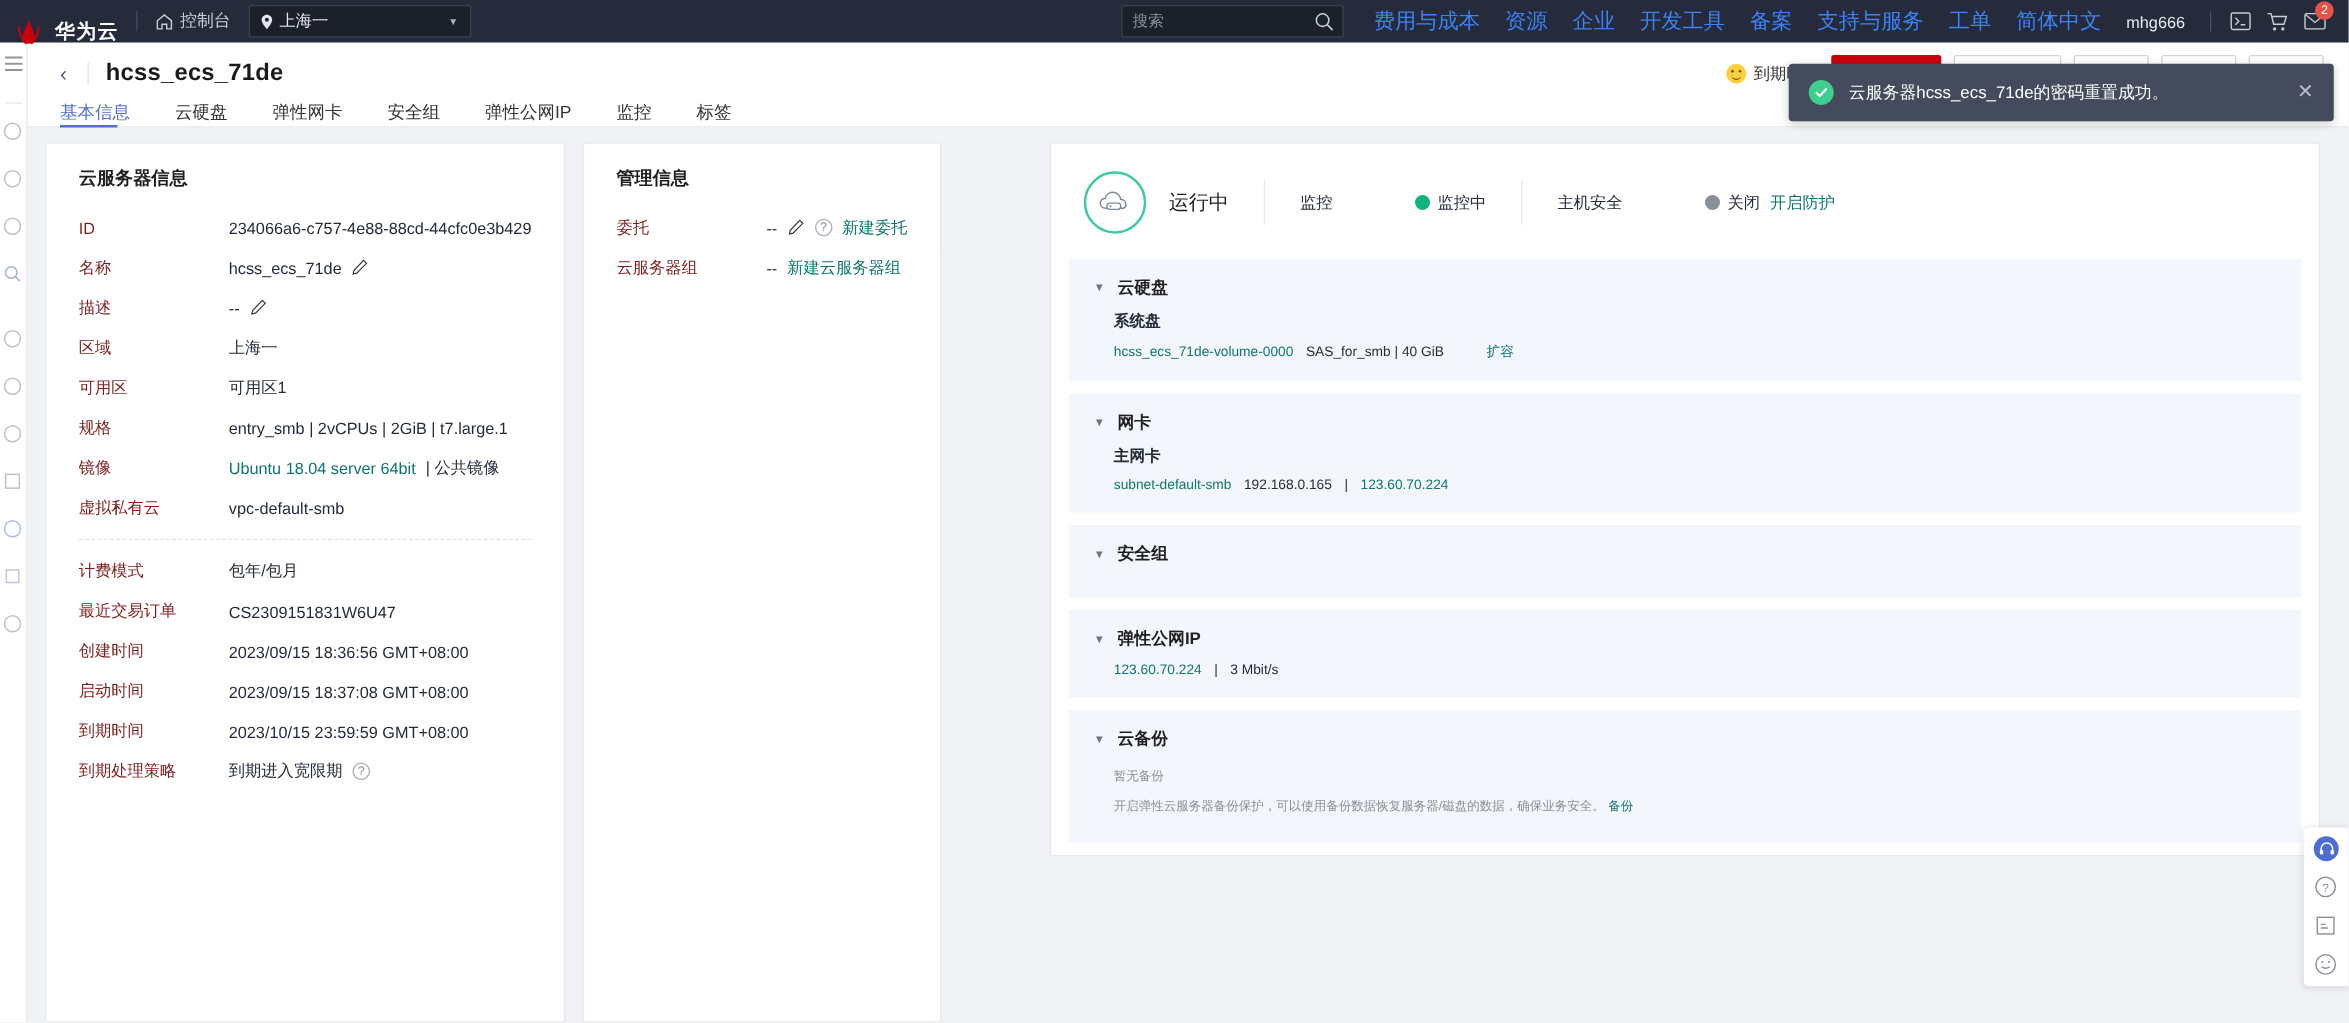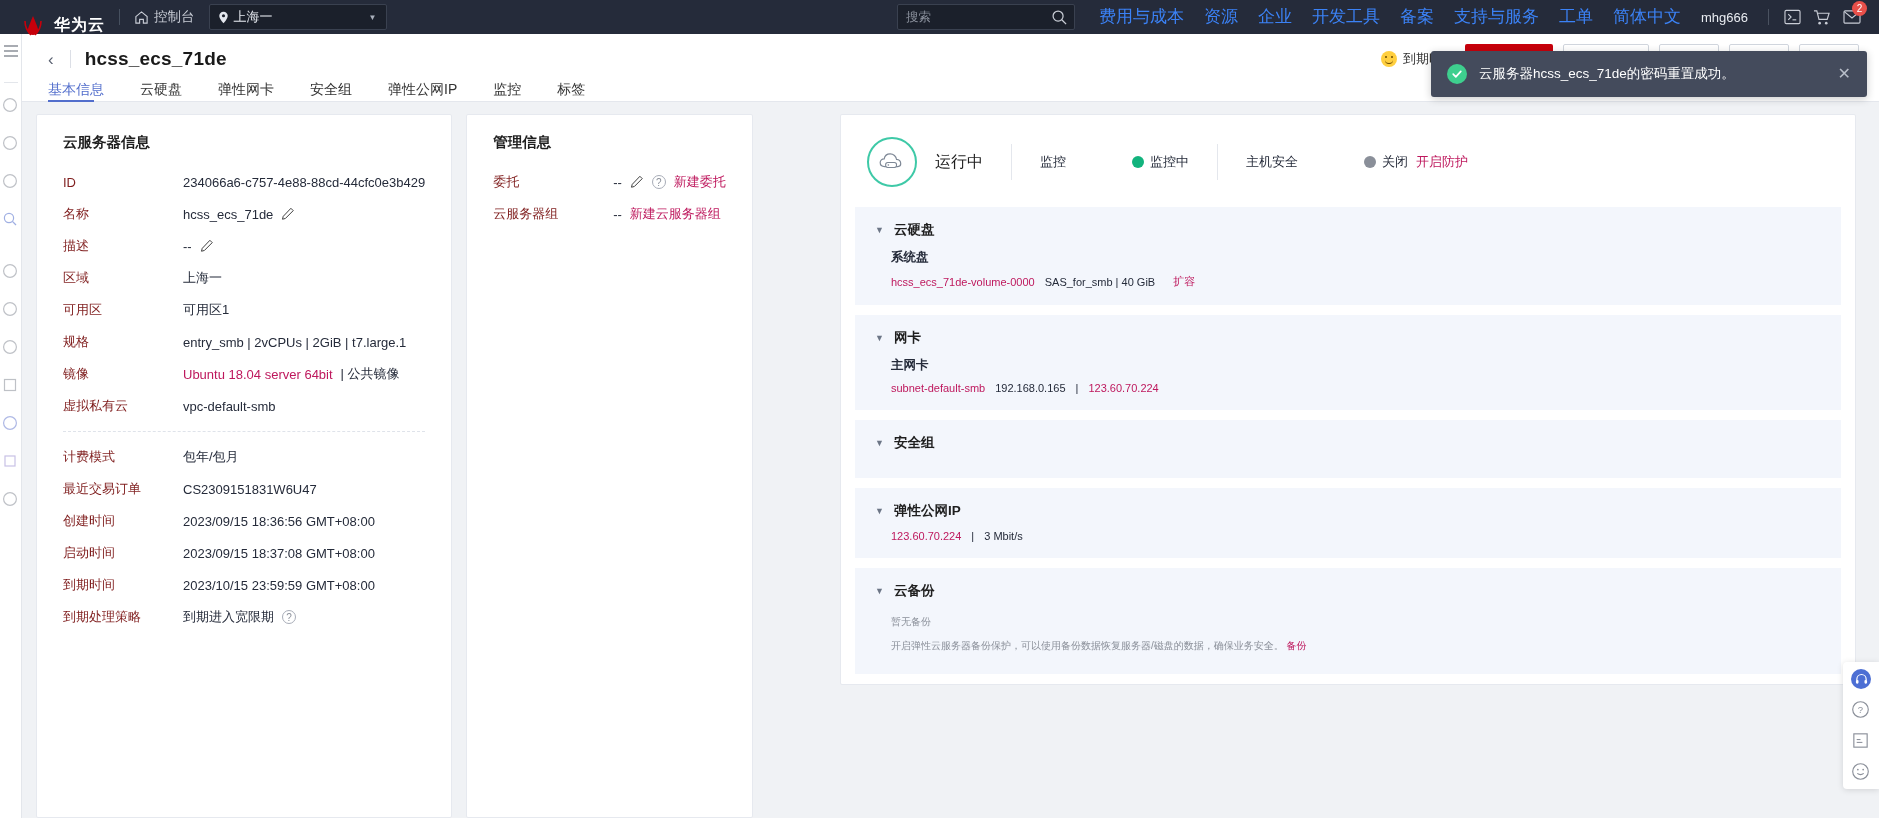--- a/index.html
+++ b/index.html
@@ -10,21 +10,21 @@
     overflow: hidden;
   }
   .app { position: relative; width: 1879px; height: 818px; }
 
   
   .topnav {
     position: absolute; top: 0; left: 0; width: 1879px; height: 34px;
     background: #252b3a; display: flex; align-items: center;
     color: #d8dbe3; font-size: 13.5px; z-index: 60;
   }
-  .logo-wrap { display: flex; align-items: center; padding-left: 20px; gap: 8px; margin-top: 17px; }
+  .logo-wrap { display: flex; align-items: center; padding-left: 10px; gap: 8px; margin-top: 17px; }
   .hw-logo { width: 26px; height: 26px; position: relative; }
   .hw-logo svg { display:block; }
   .hw-brand { font-size: 16px; color: #fff; font-weight: 600; letter-spacing: 1px; }
   .nav-sep { width: 1px; height: 16px; background: #46505f; margin: 0 14px; }
   .console-link { display: flex; align-items: center; gap: 5px; color: #c9cdd6; font-size: 13.5px; }
   .region-select {
     margin-left: 14px; width: 178px; height: 26px; background: #1b202b;
     border: 1px solid #3a4150; border-radius: 2px;
     display: flex; align-items: center; padding: 0 8px; gap: 5px;
     color: #e4e7ee; font-size: 13px; position: relative;
@@ -125,21 +125,21 @@
   .card {
     background: #fff; border: 1px solid #e6e9ef; border-radius: 2px;
   }
   .card-pad { padding: 18px 26px 14px 26px; }
   .card-title {
     font-size: 14.5px; font-weight: 700; color: #1f1f1f; margin-bottom: 14px;
   }
   .kv { display: flex; align-items: center; min-height: 32px; font-size: 13px; }
   .kv .k { width: 120px; color: #7f1d1d; flex-shrink: 0; }
   .kv .v { color: #252b3a; display: flex; align-items: center; gap: 8px; flex-wrap: wrap; }
-  .link { color: #be185d; cursor: pointer; }
+  .link { color: #0f766e; cursor: pointer; }
   .dashed-sep {
     border-top: 1px dashed #dfe3ea; margin: 9px 0 9px 0; width: 100%;
   }
   .edit-pencil { cursor: pointer; display: inline-flex; }
   .qmark {
     width: 14px; height: 14px; border: 1px solid #a8adb8; border-radius: 50%;
     color: #8a8f99; font-size: 10px; display: inline-flex;
     align-items: center; justify-content: center; cursor: pointer;
   }
 
@@ -512,21 +512,21 @@
 
         <div class="sec-block">
           <div class="sec-head">
             <span class="tri">▼</span>
             <span class="sec-title">云硬盘</span>
           </div>
           <div class="sub-label">系统盘</div>
           <div class="sec-line">
             <span class="link">hcss_ecs_71de-volume-0000</span>
             <span>SAS_for_smb  |  40 GiB</span>
-            <span class="link" style="margin-left:8px">扩容</span>
+            <span class="link" style="margin-left:24px">扩容</span>
           </div>
         </div>
 
         <div class="sec-block">
           <div class="sec-head">
             <span class="tri">▼</span>
             <span class="sec-title">网卡</span>
           </div>
           <div class="sub-label">主网卡</div>
           <div class="sec-line">

